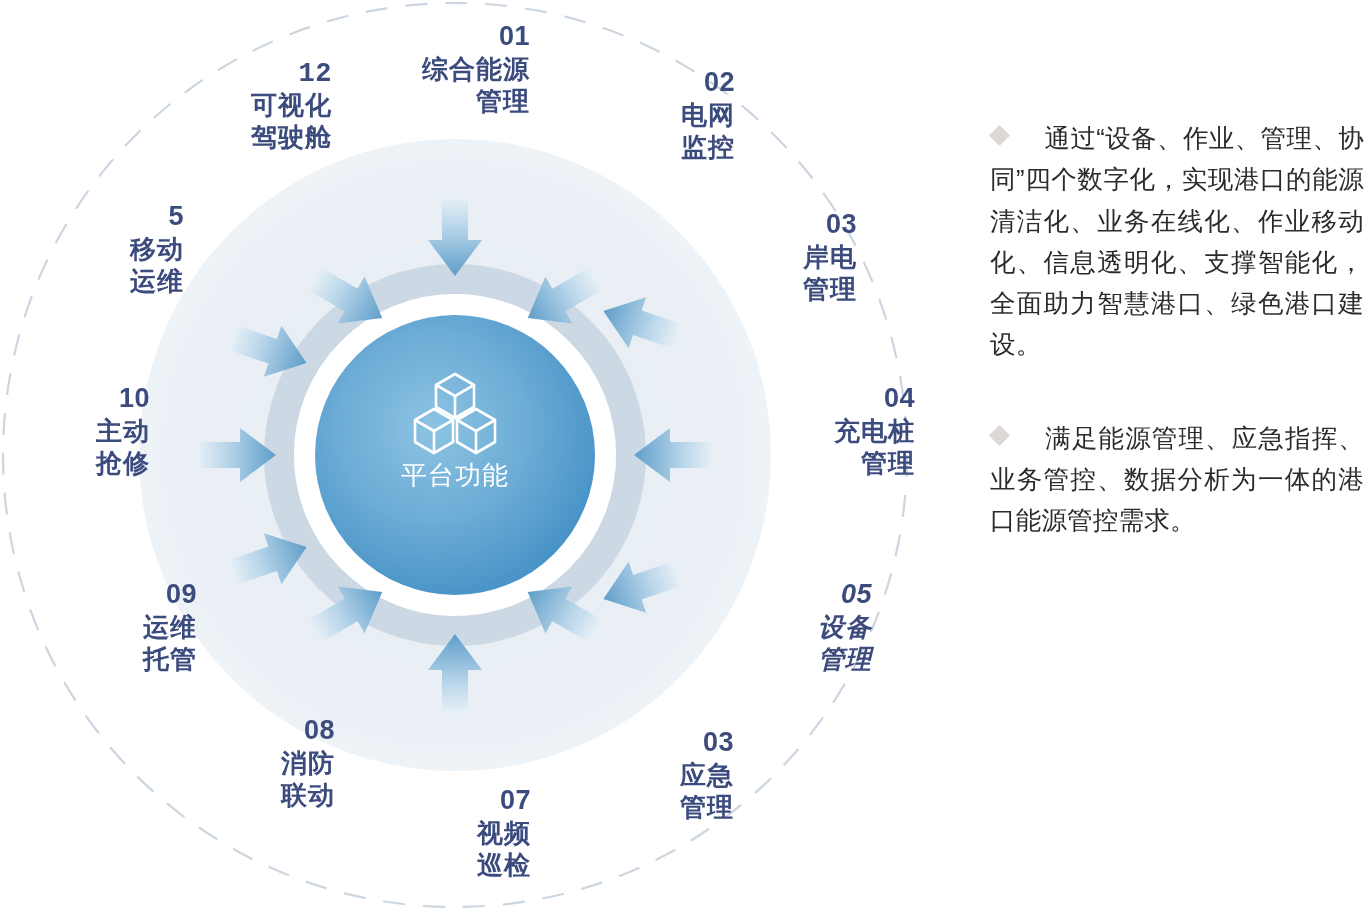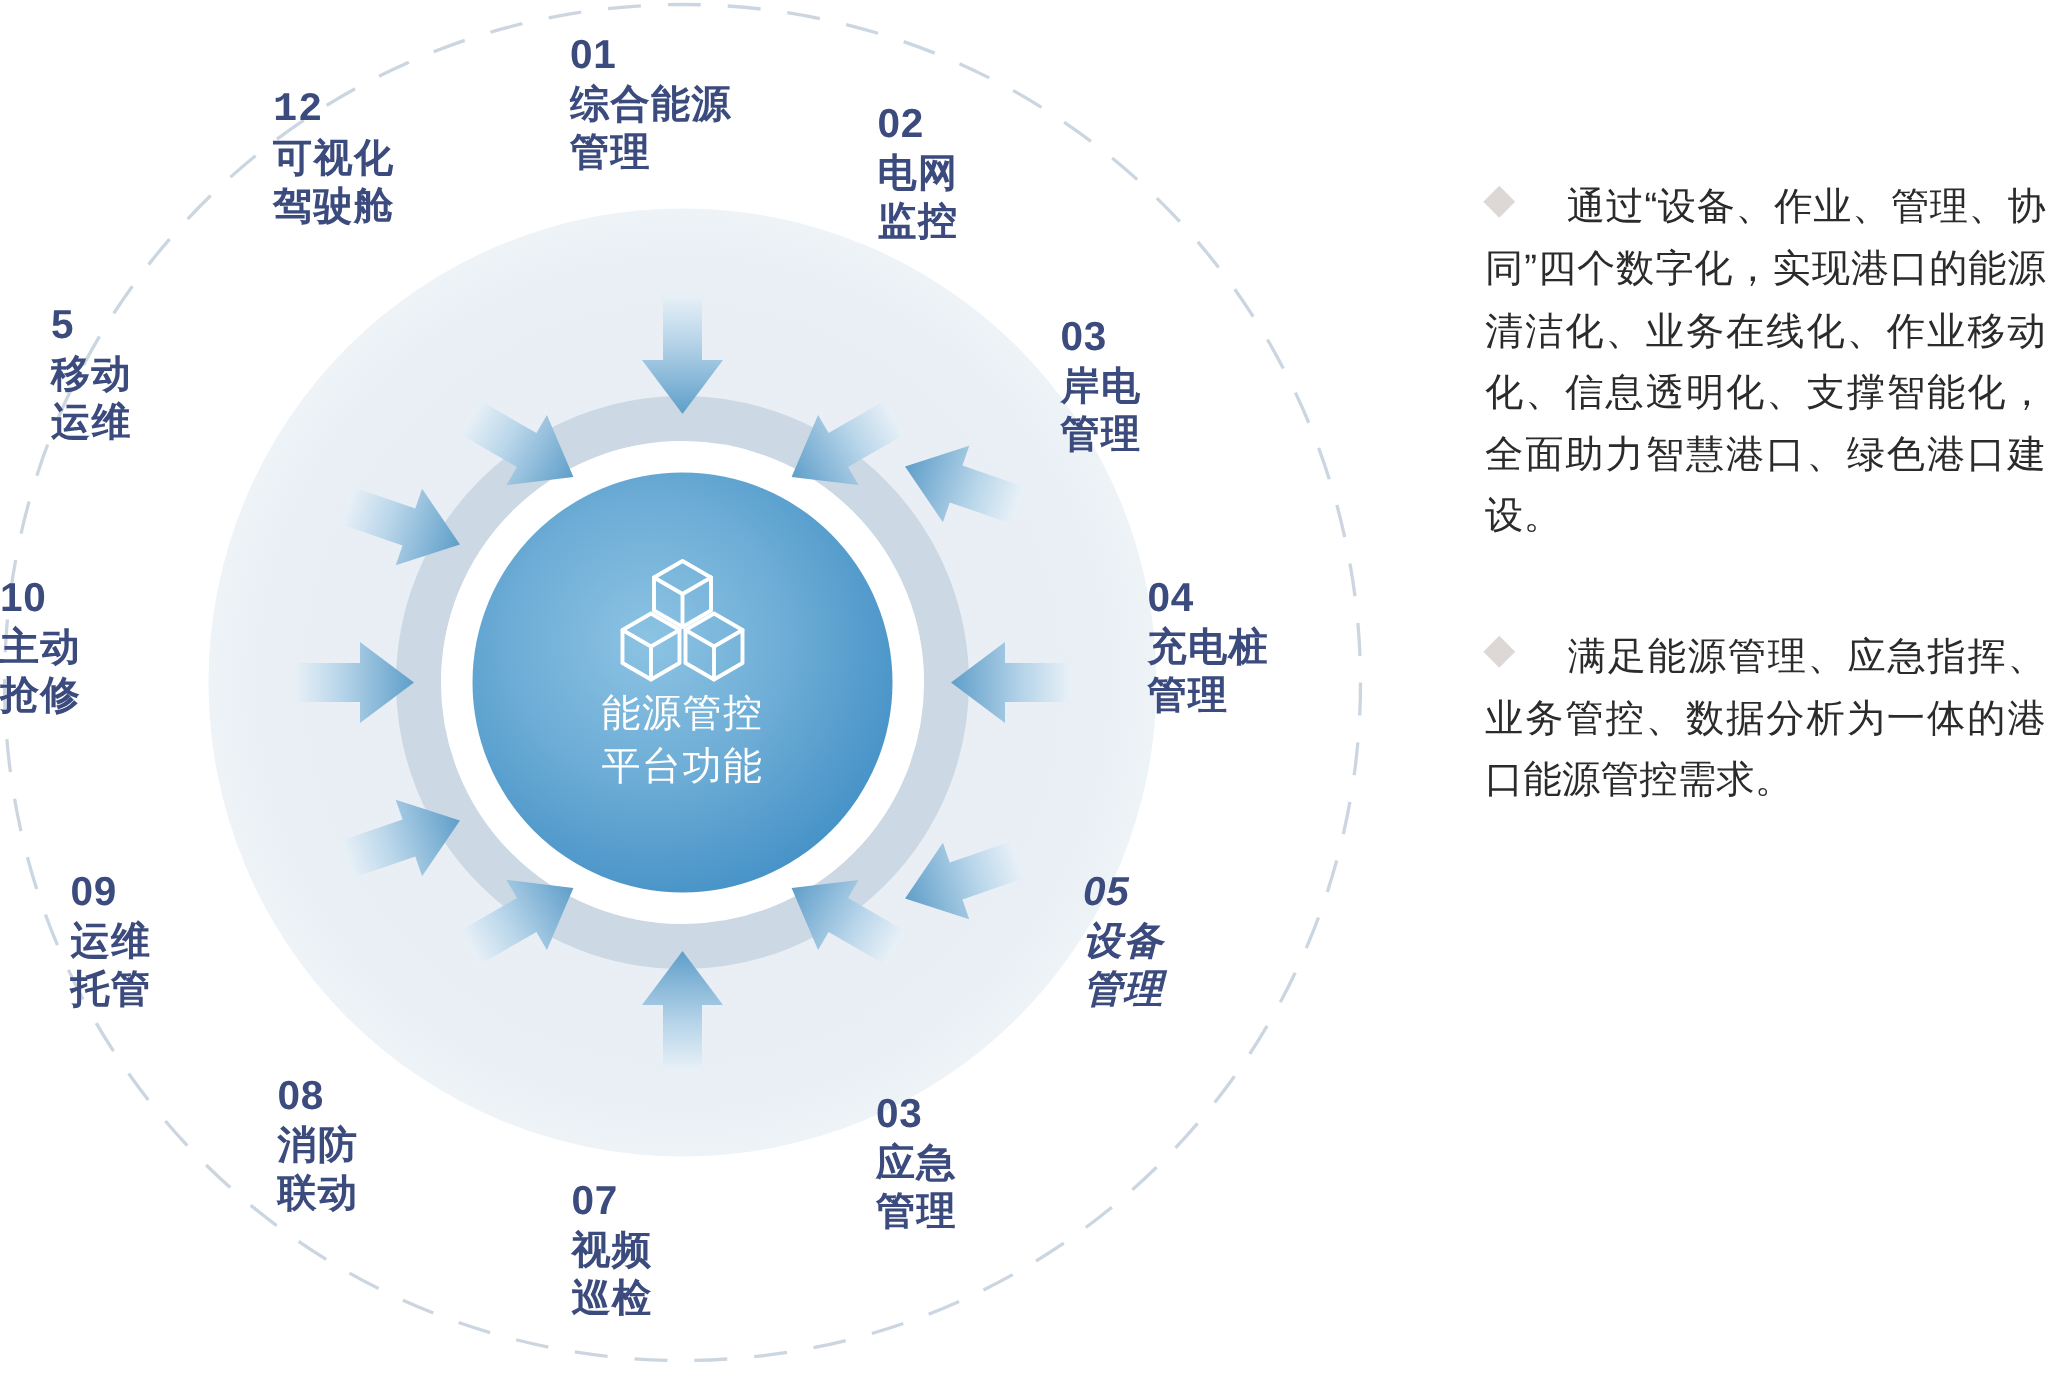--- a/index.html
+++ b/index.html
@@ -41,21 +41,21 @@
     font-weight: 400;
     line-height: 1.36;
     letter-spacing: 1px;
     pointer-events: none;
   }
 
   
   .spoke {
     position: absolute;
     width: 150px;
-    text-align: left;
+    text-align: right;
     color: #3c4b7d;
     line-height: 1.22;
   }
   .spoke .num {
     display: block;
     font-size: 27px;
     font-weight: bold;
     letter-spacing: 0.5px;
     margin-bottom: 1px;
   }
@@ -190,21 +190,20 @@
         <path fill="url(#arrGrad)" d="M0,-13 L44,-13 L44,-27 L80,0 L44,27 L44,13 L0,13 Z"></path>
       </g>
 
       <g transform="translate(313,278) rotate(30)">
         <path fill="url(#arrGrad)" d="M0,-13 L44,-13 L44,-27 L80,0 L44,27 L44,13 L0,13 Z"></path>
       </g>
     </g>
   </svg>
 
   <div class="hub-label">
-    <div>能源管控</div>
     <div>平台功能</div>
   </div>
 
   <div class="spoke" style="left:380px; top:20px;">
     <span class="num">01</span>
     <span class="txt">综合能源</span>
     <span class="txt">管理</span>
   </div>
 
   <div class="spoke" style="left:585px; top:66px;">

